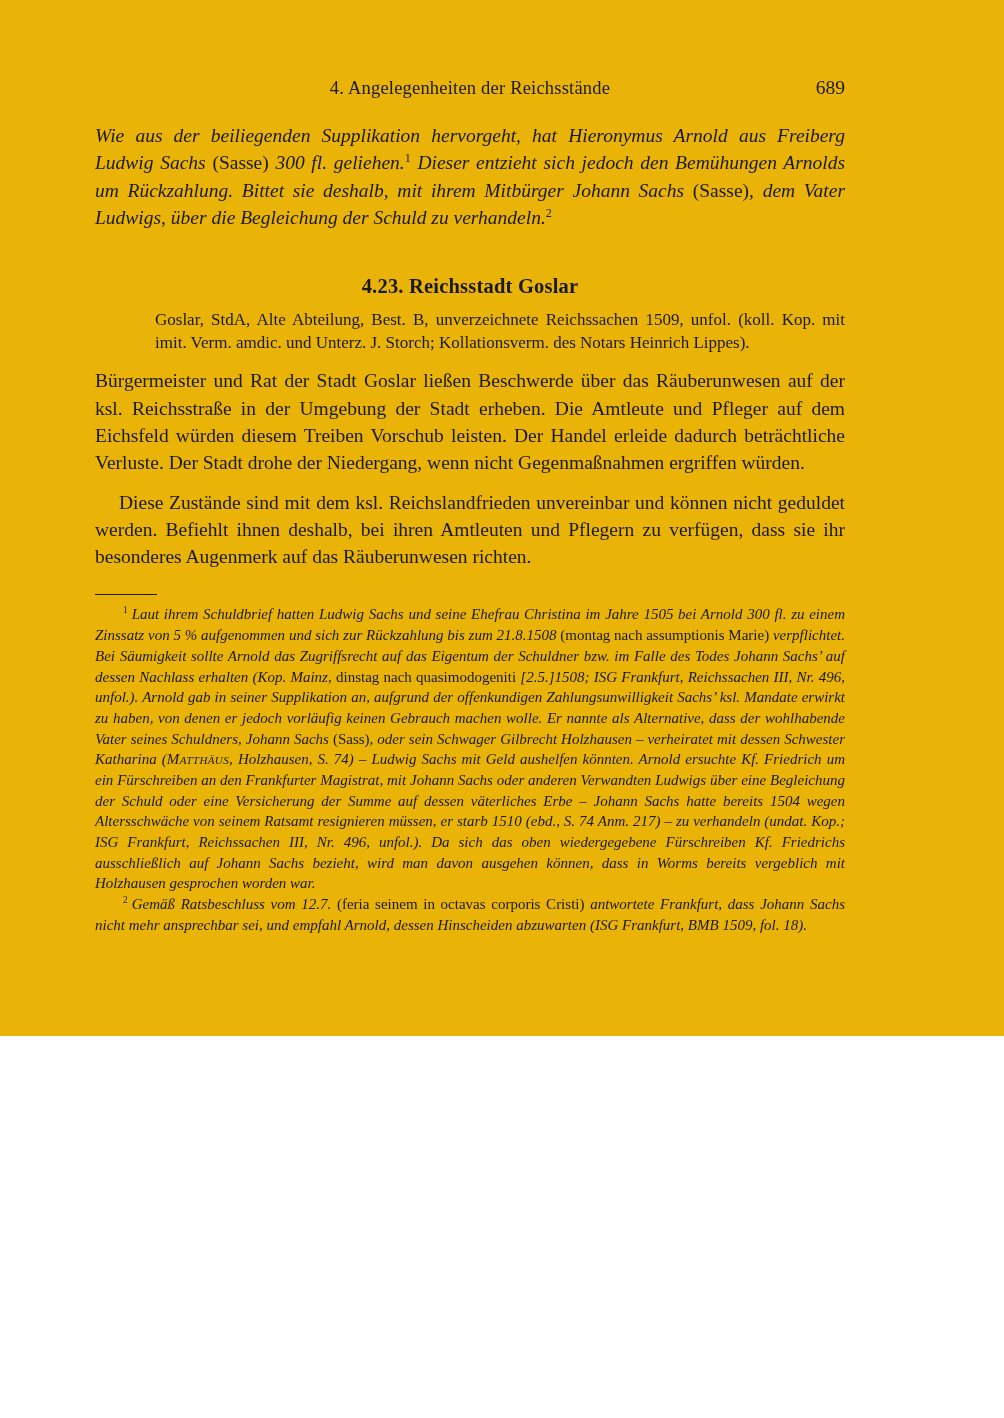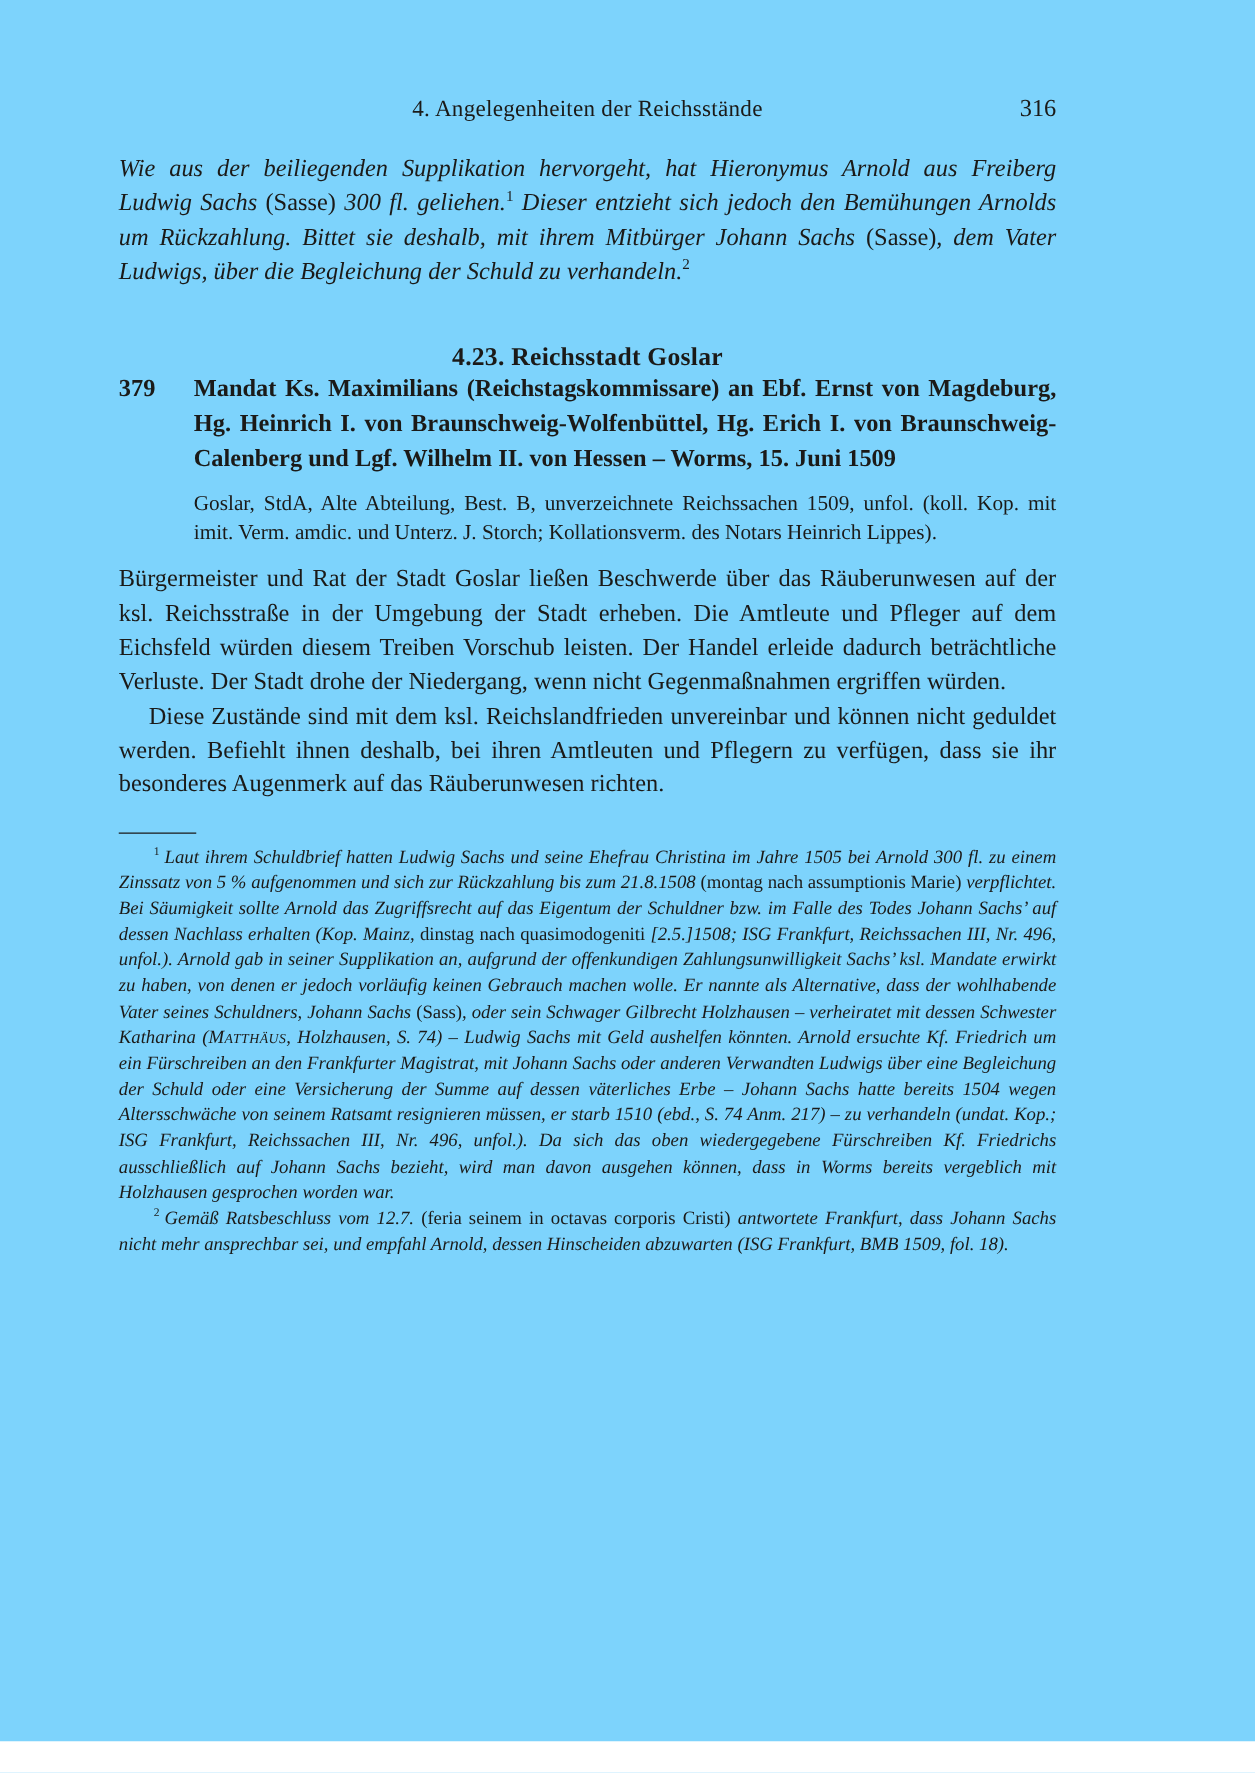--- a/index.html
+++ b/index.html
@@ -8,22 +8,22 @@
     width: 1004px;
     height: 1418px;
     position: relative;
     font-family: "Liberation Serif", "DejaVu Serif", serif;
     color: #1b1a18;
   }
   .page {
     position: absolute;
     left: 0; top: 0;
     width: 1004px;
-    height: 1393px;
-    background: #7dd3fc;
+    height: 1036px;
+    background: #eab308;
     overflow: hidden;
   }
   .content {
     position: absolute;
     left: 95px;
     top: 78px;
     width: 750px;
     hyphens: auto;
     -webkit-hyphens: auto;
   }
@@ -83,21 +83,21 @@
     line-height: 1.36;
     text-align: justify;
   }
   .summary {
     margin-top: 13px;
     font-size: 19.5px;
     line-height: 1.4;
     text-align: justify;
   }
   .summary.indent {
-    margin-top: 0;
+    margin-top: 12px;
     text-indent: 24px;
   }
   
   .footnotes {
     margin-top: 24px;
     font-size: 15px;
     line-height: 1.38;
     font-style: italic;
   }
   .fn-rule {
@@ -123,31 +123,27 @@
   }
 </style>
 </head>
 <body>
 
 <div class="page">
   <div class="content">
 
     <header class="running-head">
       <span class="rh-center">4. Angelegenheiten der Reichsstände</span>
-      <span class="rh-page">316</span>
+      <span class="rh-page">689</span>
     </header>
 
     <p class="intro"><span>Wie aus der beiliegenden Supplikation hervorgeht, hat Hieronymus Arnold aus Freiberg Ludwig Sachs </span><span class="roman">(Sasse)</span><span> 300 fl. geliehen.</span><sup class="fn-ref">1</sup><span> Dieser entzieht sich jedoch den Bemühungen Arnolds um Rückzahlung. Bittet sie deshalb, mit ihrem Mitbürger Johann Sachs </span><span class="roman">(Sasse)</span><span>, dem Vater Ludwigs, über die Begleichung der Schuld zu verhandeln.</span><sup class="fn-ref">2</sup></p>
 
     <h2 class="section-heading">4.23. Reichsstadt Goslar</h2>
 
-    <div class="entry-head">
-      <span class="entry-num">379</span>
-      <span class="entry-title">Mandat Ks. Maximilians (Reichstagskommissare) an Ebf. Ernst von Magdeburg, Hg. Heinrich I. von Braunschweig-Wolfenbüttel, Hg. Erich I. von Braunschweig-Calenberg und Lgf. Wilhelm II. von Hessen – Worms, 15. Juni 1509</span>
-    </div>
 
     <p class="source-note">Goslar, StdA, Alte Abteilung, Best. B, unverzeichnete Reichssachen 1509, unfol. (koll. Kop. mit imit. Verm. amdic. und Unterz. J. Storch; Kollationsverm. des Notars Heinrich Lippes).</p>
 
     <p class="summary">Bürgermeister und Rat der Stadt Goslar ließen Beschwerde über das Räuberunwesen auf der ksl. Reichsstraße in der Umgebung der Stadt erheben. Die Amtleute und Pfleger auf dem Eichsfeld würden diesem Treiben Vorschub leisten. Der Handel erleide dadurch beträchtliche Verluste. Der Stadt drohe der Niedergang, wenn nicht Gegenmaßnahmen ergriffen würden.</p>
     <p class="summary indent">Diese Zustände sind mit dem ksl. Reichslandfrieden unvereinbar und können nicht geduldet werden. Befiehlt ihnen deshalb, bei ihren Amtleuten und Pflegern zu verfügen, dass sie ihr besonderes Augenmerk auf das Räuberunwesen richten.</p>
 
     <div class="footnotes">
       <div class="fn-rule"></div>
 
       <p class="footnote"><sup class="fn-marker">1</sup><span>Laut ihrem Schuldbrief hatten Ludwig Sachs und seine Ehefrau Christina im Jahre 1505 bei Arnold 300 fl. zu einem Zinssatz von 5 % aufgenommen und sich zur Rückzahlung bis zum 21.8.1508 </span><span class="roman">(montag nach assumptionis Marie)</span><span> verpflichtet. Bei Säumigkeit sollte Arnold das Zugriffsrecht auf das Eigentum der Schuldner bzw. im Falle des Todes Johann Sachs’ auf dessen Nachlass erhalten (Kop. Mainz, </span><span class="roman">dinstag nach quasimodogeniti</span><span> [2.5.]1508; ISG Frankfurt, Reichssachen III, Nr. 496, unfol.). Arnold gab in seiner Supplikation an, aufgrund der offenkundigen Zahlungsunwilligkeit Sachs’ ksl. Mandate erwirkt zu haben, von denen er jedoch vorläufig keinen Gebrauch machen wolle. Er nannte als Alternative, dass der wohlhabende Vater seines Schuldners, Johann Sachs </span><span class="roman">(Sass)</span><span>, oder sein Schwager Gilbrecht Holzhausen – verheiratet mit dessen Schwester Katharina (</span><span class="sc">Matthäus</span><span>, Holzhausen, S. 74) – Ludwig Sachs mit Geld aushelfen könnten. Arnold ersuchte Kf. Friedrich um ein Fürschreiben an den Frankfurter Magistrat, mit Johann Sachs oder anderen Verwandten Ludwigs über eine Begleichung der Schuld oder eine Versicherung der Summe auf dessen väterliches Erbe – Johann Sachs hatte bereits 1504 wegen Altersschwäche von seinem Ratsamt resignieren müssen, er starb 1510 (ebd., S. 74 Anm. 217) – zu verhandeln (undat. Kop.; ISG Frankfurt, Reichssachen III, Nr. 496, unfol.). Da sich das oben wiedergegebene Fürschreiben Kf. Friedrichs ausschließlich auf Johann Sachs bezieht, wird man davon ausgehen können, dass in Worms bereits vergeblich mit Holzhausen gesprochen worden war.</span></p>

